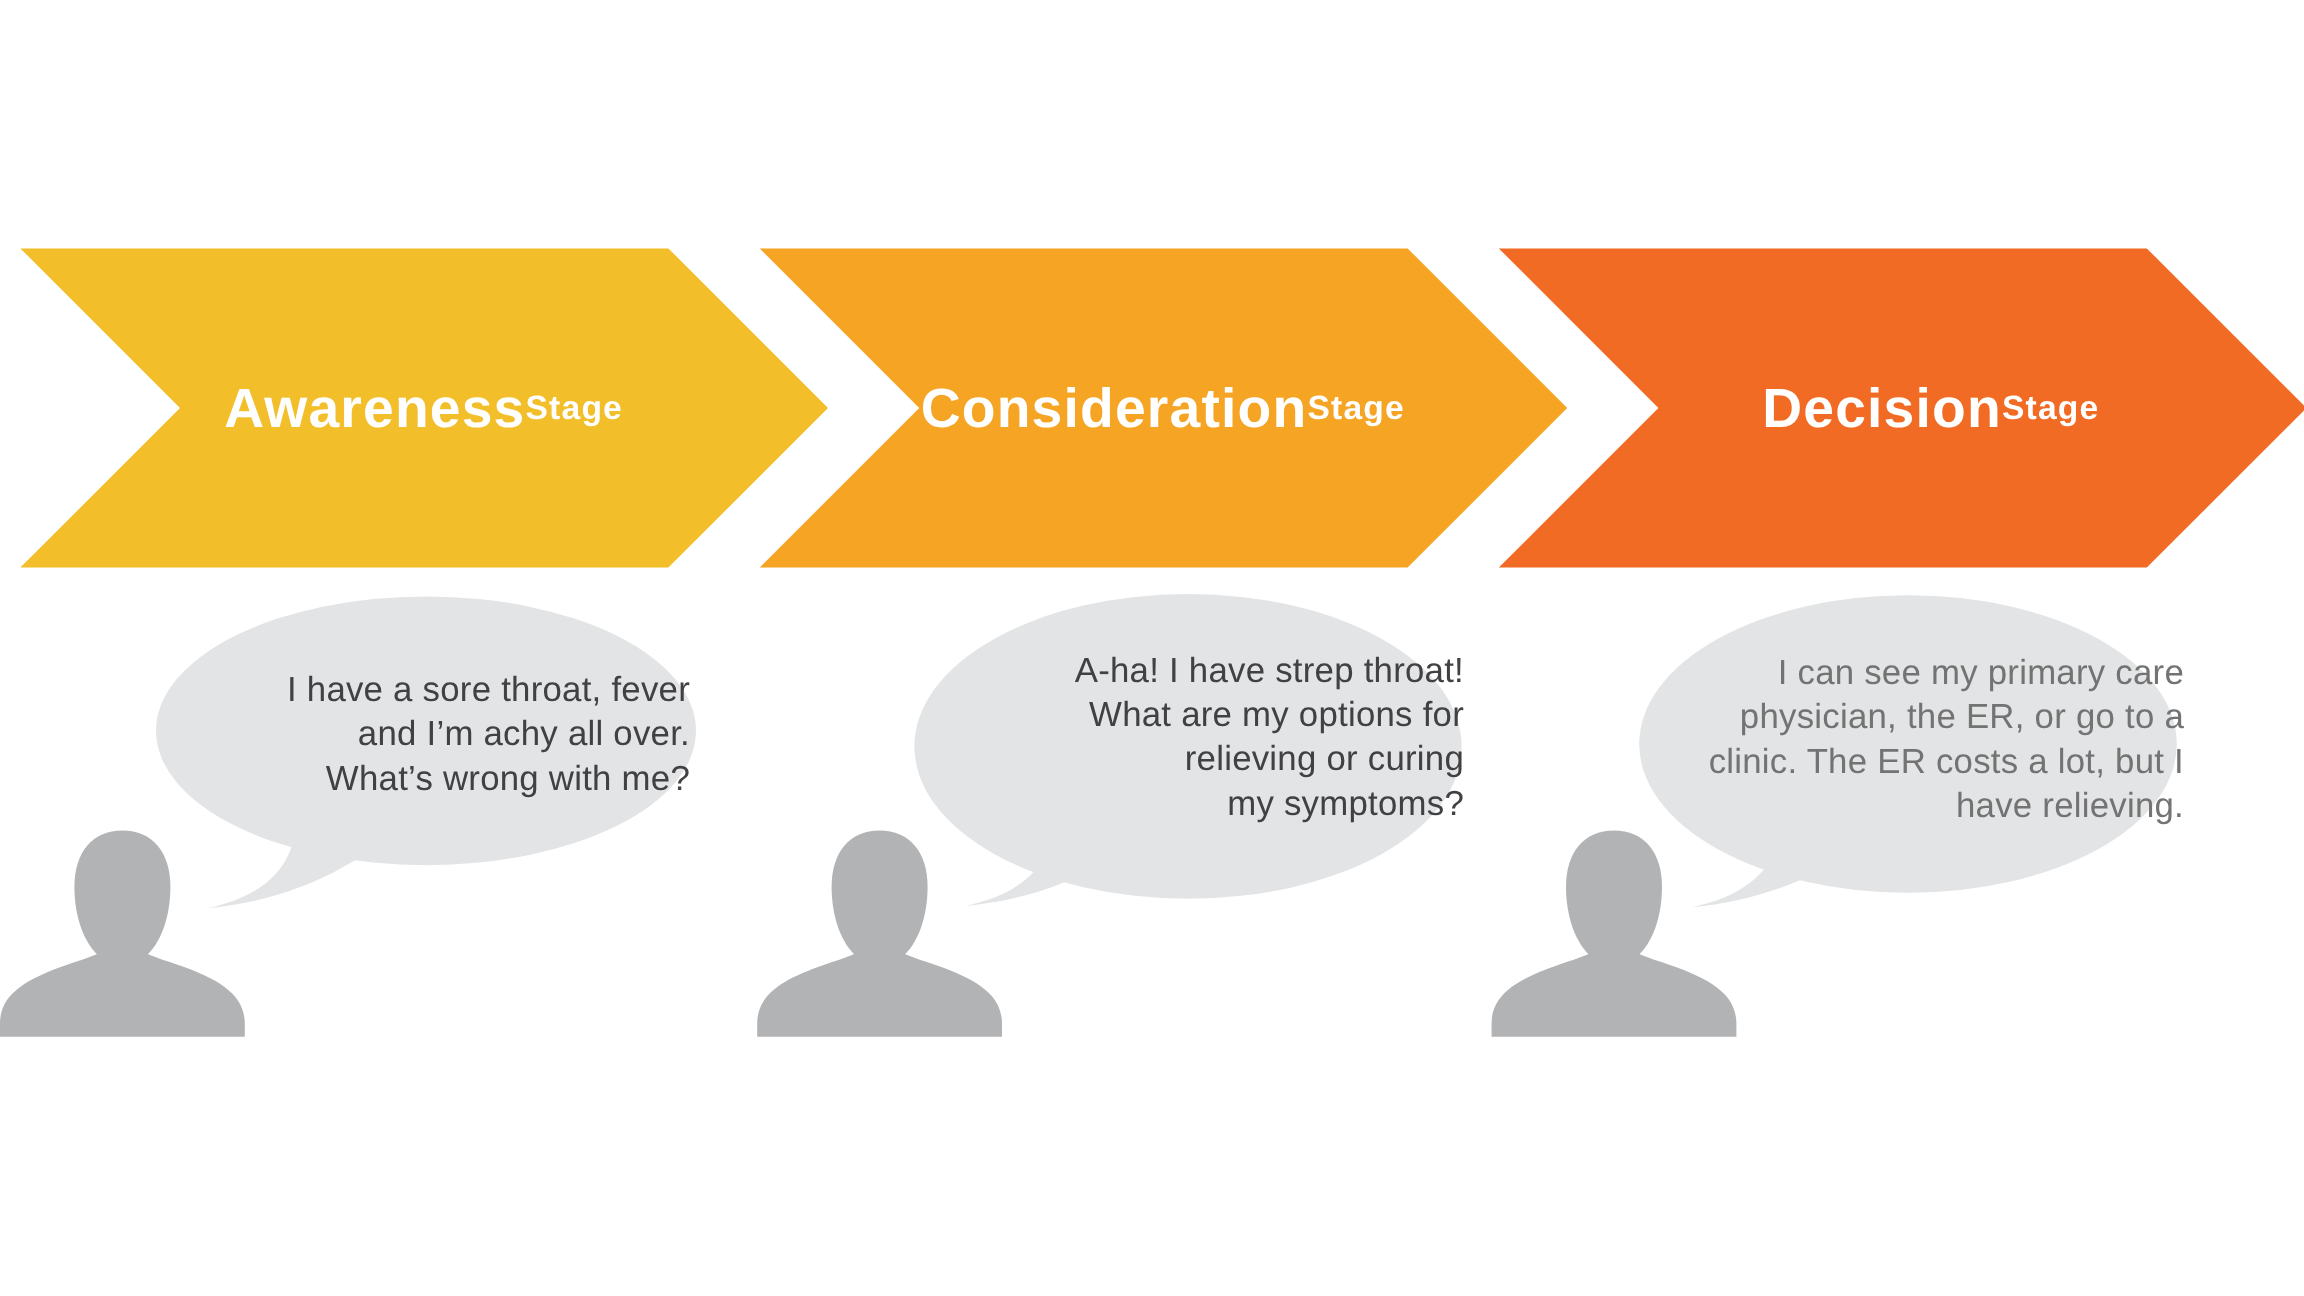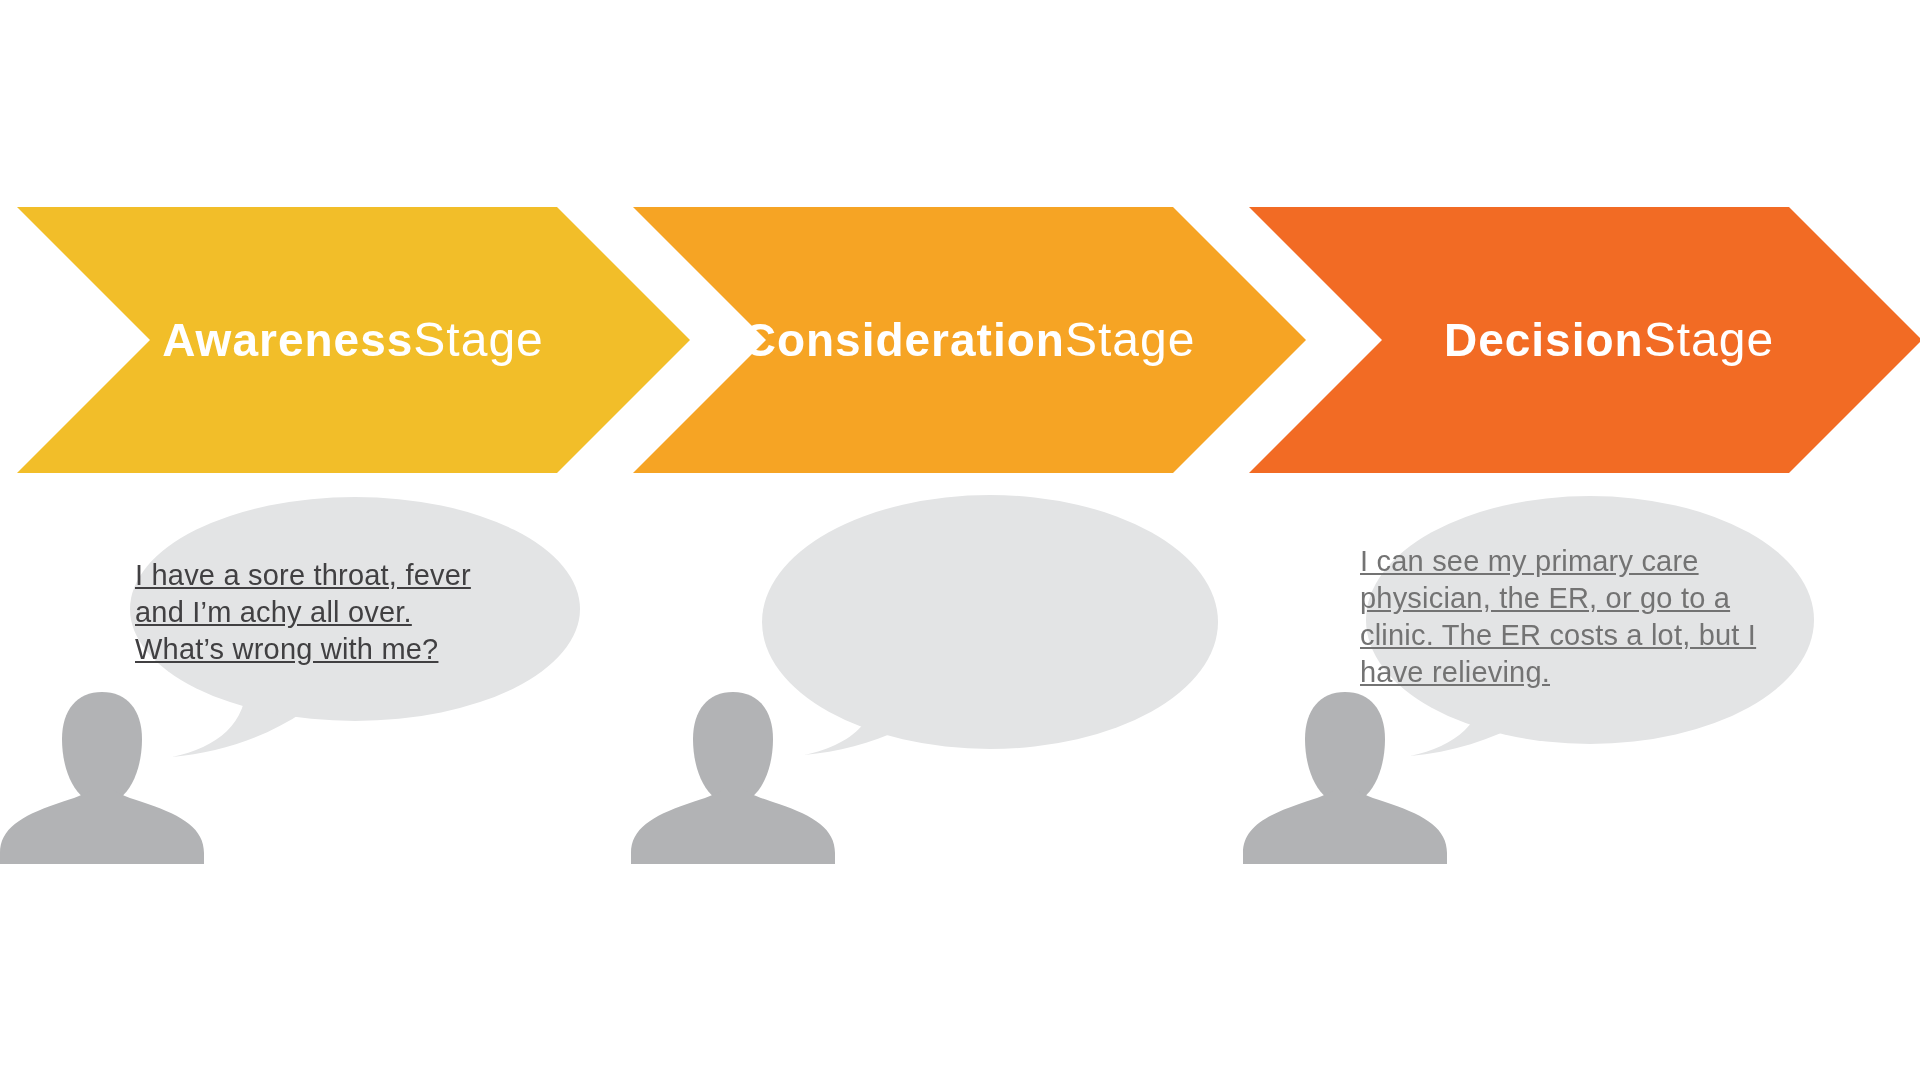--- a/index.html
+++ b/index.html
@@ -35,33 +35,32 @@
     color: #ffffff;
     pointer-events: none;
   }
   .stage-title {
     font-size: 46px;
     font-weight: 700;
     line-height: 56px;
     letter-spacing: 1px;
   }
   .stage-subtitle {
-    font-size: 48px;
-    font-weight: 400;
+    font-size: 28px;
+    font-weight: 700;
     line-height: 64px;
     letter-spacing: 1px;
   }
   .quote {
     position: absolute;
-    text-align: left;
+    text-align: right;
     font-size: 29px;
     line-height: 37px;
     letter-spacing: 0.2px;
     pointer-events: none;
-    text-decoration: underline;
   }
   .quote-line { white-space: nowrap; }
   #stage-label-1 { left: 133px; }
   #stage-label-2 { left: 749px; }
   #stage-label-3 { left: 1389px; }
   #quote-1 { left: 135px;  top: 557px; width: 440px; }
   #quote-2 { left: 760px;  top: 541px; width: 460px; }
   #quote-3 { left: 1360px; top: 543px; width: 460px; }
 </style>
 </head>
@@ -105,20 +104,26 @@
   <div class="stage-label" id="stage-label-3">
     <div class="stage-title">Decision</div>
     <div class="stage-subtitle">Stage</div>
   </div>
 
   <div class="quote" id="quote-1" style="color: rgb(65, 64, 66);">
     <div class="quote-line">I have a sore throat, fever</div>
     <div class="quote-line">and I’m achy all over.</div>
     <div class="quote-line">What’s wrong with me?</div>
   </div>
+  <div class="quote" id="quote-2" style="color: rgb(65, 64, 66);">
+    <div class="quote-line">A-ha! I have strep throat!</div>
+    <div class="quote-line">What are my options for</div>
+    <div class="quote-line">relieving or curing</div>
+    <div class="quote-line">my symptoms?</div>
+  </div>
   <div class="quote" id="quote-3" style="color: #737373;">
     <div class="quote-line">I can see my primary care</div>
     <div class="quote-line">physician, the ER, or go to a</div>
     <div class="quote-line">clinic. The ER costs a lot, but I</div>
     <div class="quote-line">have relieving.</div>
   </div>
 
 </div>
 
 </body></html>

